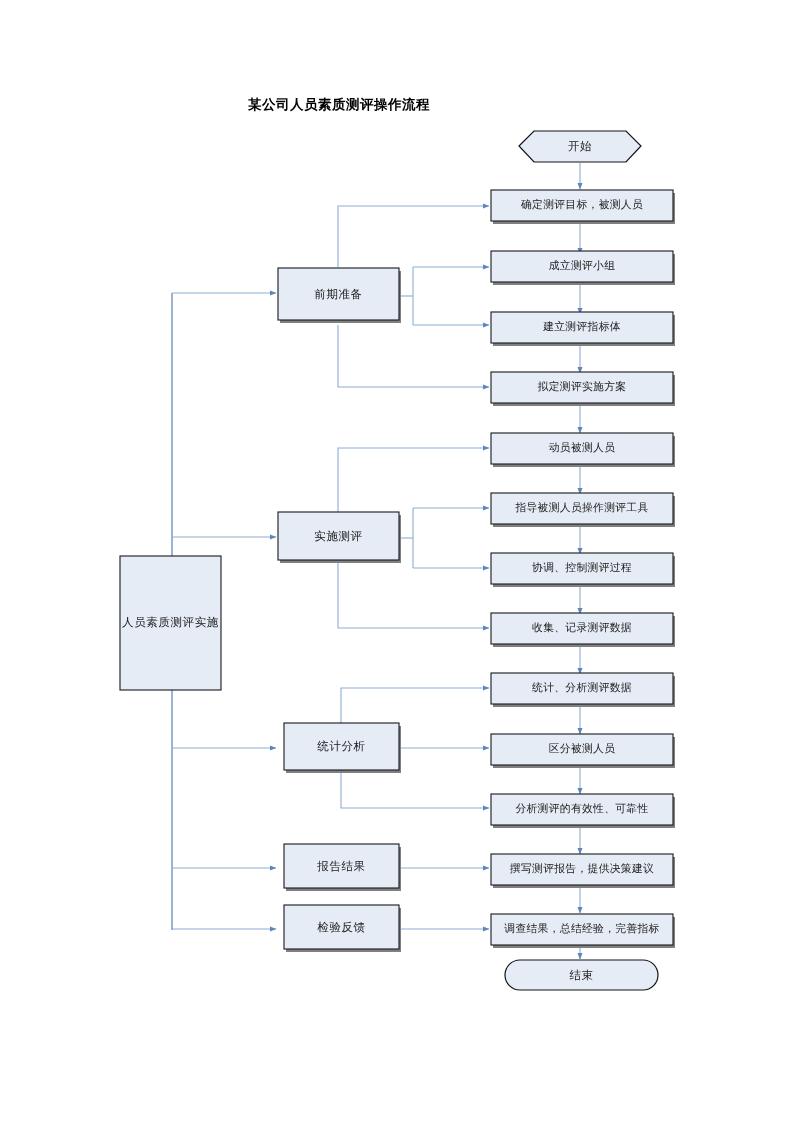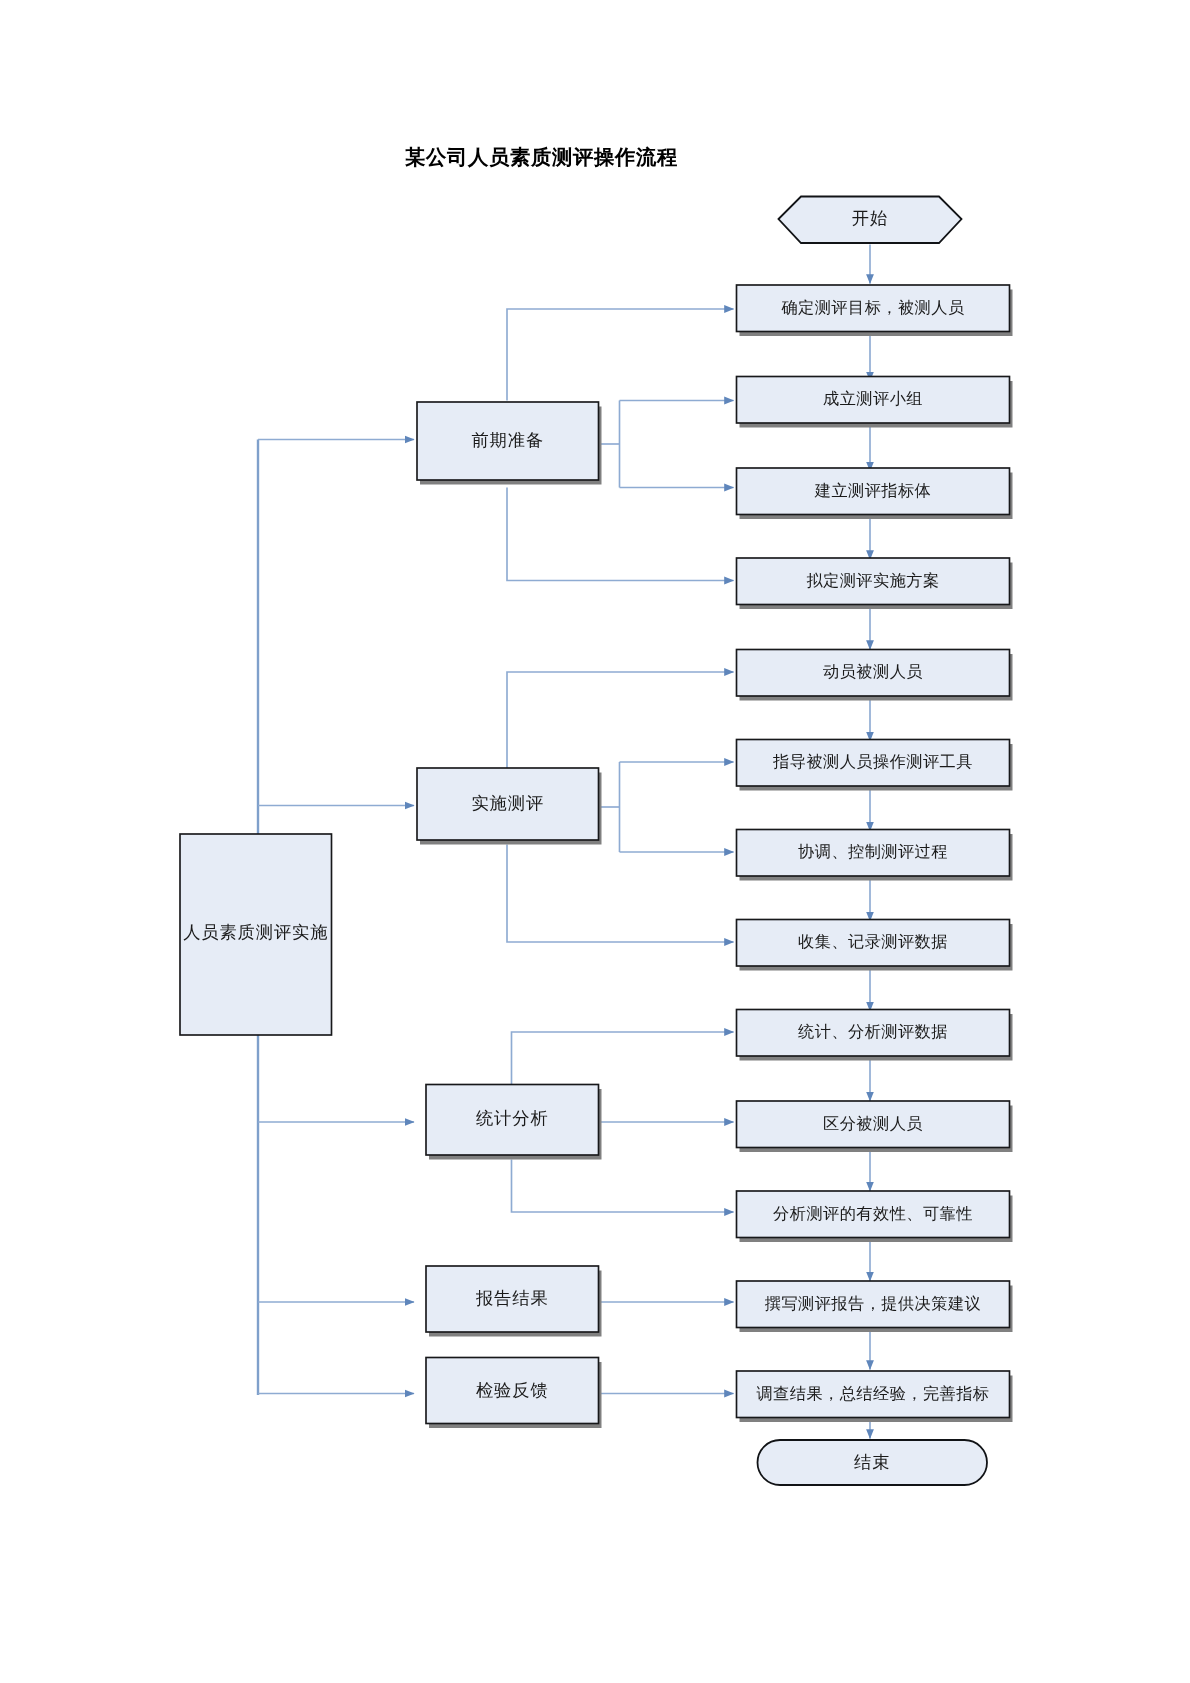--- a/index.html
+++ b/index.html
@@ -24,21 +24,20 @@
     position: absolute;
     left: 0;
     top: 96px;
     width: 678px;
     text-align: center;
     font-size: 13.5px;
     font-weight: bold;
     color: #000000;
     letter-spacing: 0.5px;
     font-family: "Liberation Serif", "DejaVu Serif", serif;
-    padding-left: 22px;
   }
   .node-label {
     font-family: "Liberation Serif", "DejaVu Serif", serif;
     font-size: 11.5px;
     fill: #1a1a1a;
     dominant-baseline: middle;
     text-anchor: middle;
     letter-spacing: 0.6px;
   }
   .node-label.small {

